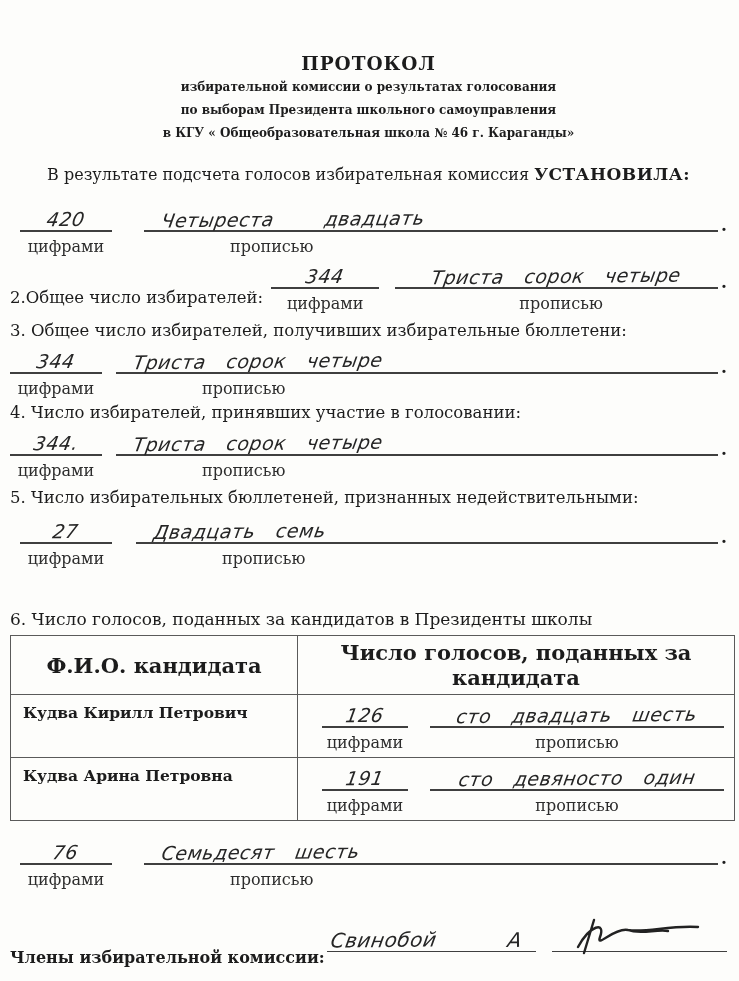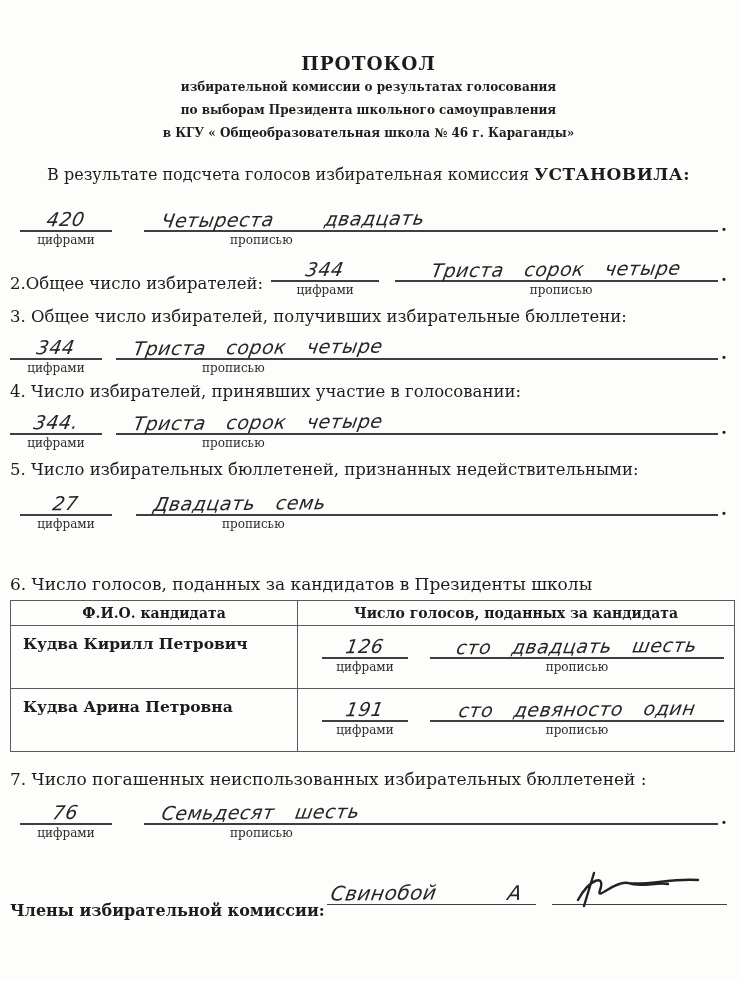--- a/index.html
+++ b/index.html
@@ -37,33 +37,33 @@
     letter-spacing:.5px;
     white-space:nowrap;
     line-height:22px;
   }
   .hw.wide { word-spacing:44px; }
   
   .fill-row { display:flex; align-items:flex-end; }
   .fcol { display:flex; flex-direction:column; }
   .uline { border-bottom:2px solid #3f3f3f; min-height:25px; display:flex; align-items:flex-end; }
   .uline.center { justify-content:center; }
-  .flabel { font-size:12px; color:#2d2d2d; padding-top:2px; line-height:12px; }
+  .flabel { font-size:16px; color:#2d2d2d; padding-top:9px; line-height:12px; }
   .flabel.center { text-align:center; }
   .digits-col { width:92px; }
   .words-col { flex:1; }
   .wrow { display:flex; align-items:flex-end; }
   .wrow .uline { flex:1; }
   .eol-dot { font-size:17px; font-weight:bold; line-height:14px; padding-left:3px; }
   .words-pad { padding-left:18px; }
   .words-label-indent { margin-left:86px; }
   
   .votes-table { width:725px; border-collapse:collapse; margin-top:5px; }
   .votes-table td, .votes-table th { border:1.5px solid #5a5a5a; }
-  .votes-table th { font-size:14px; font-weight:bold; padding:4px 4px; }
+  .votes-table th { font-size:21px; font-weight:bold; padding:4px 4px; }
   .col-name { width:278px; }
   .cand-name { font-size:15.5px; font-weight:bold; padding:8px 0 0 12px; vertical-align:top; height:54px; }
   .cand-votes { padding:6px 10px 2px 24px; vertical-align:top; }
   .tbl-digits { width:86px; }
   .tbl-words { flex:1; margin-left:22px; }
   
   .sign-block { display:flex; margin-top:40px; }
   .sign-label { font-weight:bold; font-size:16px; width:322px; padding-top:22px; }
   .sign-names { width:212px; }
   .sign-name-row { display:flex; justify-content:space-between; align-items:flex-end; border-bottom:1.5px solid #3f3f3f; height:25px; padding:0 14px 0 4px; }
@@ -245,21 +245,20 @@
                 </div>
             <div class="flabel center">прописью</div>
           </div>
         </div>
       </td>
     </tr>
   </tbody>
     </table>
 
   <div style="margin-top:17px;">
-    <div class="item-text" style="font-size:17px;">7. Число погашенных  неиспользованных избирательных  бюллетеней :</div>
     <div class="fill-row" style="margin-top:8px;">
       <div class="fcol digits-col" style="margin-left:10px;">
         <div class="uline center">
             <span class="hw">76</span>
           </div>
         <div class="flabel center">цифрами</div>
       </div>
       <div class="fcol words-col" style="margin-left:32px;">
         <div class="wrow">
           <div class="uline words-pad">

